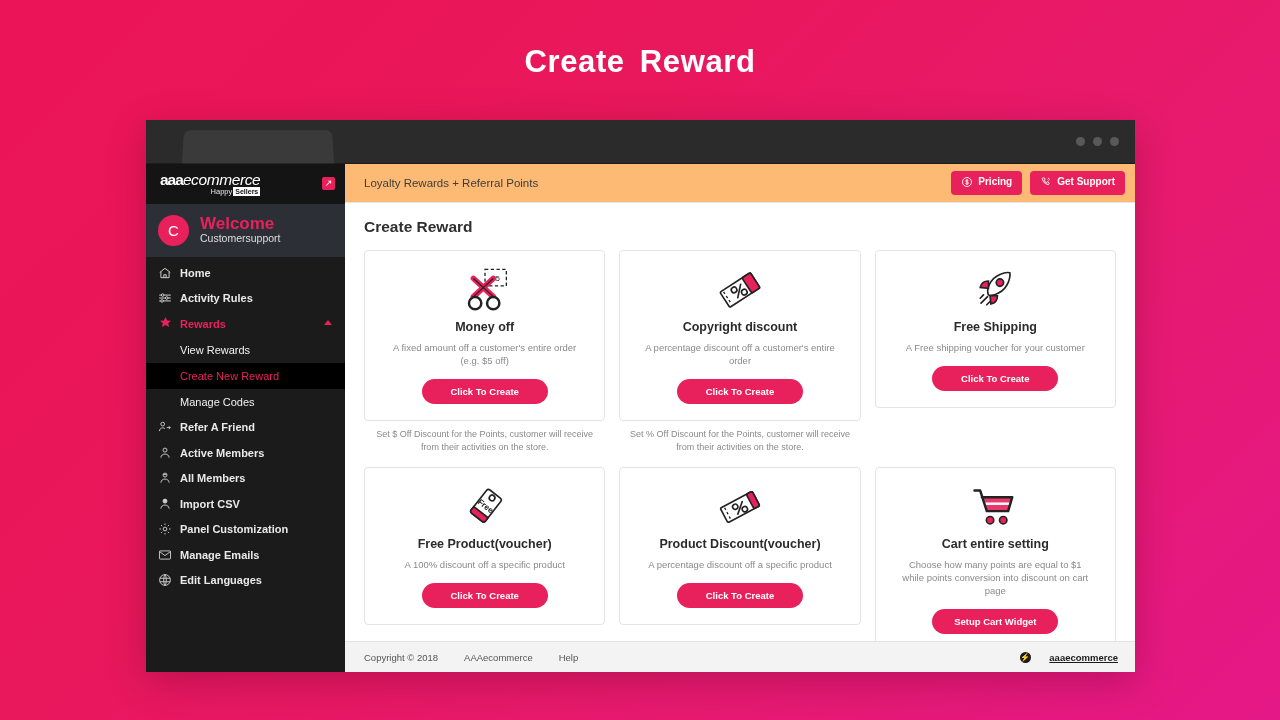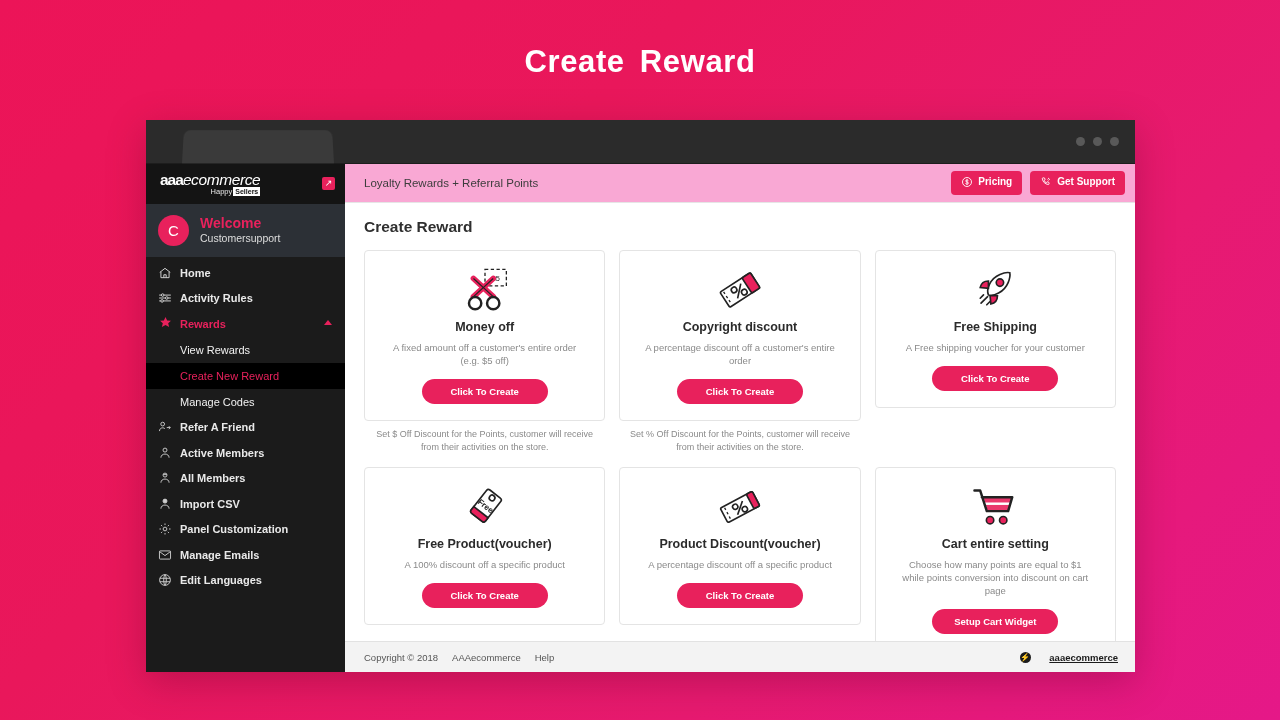--- a/index.html
+++ b/index.html
@@ -105,21 +105,21 @@
     background: #2c3036;
     display: flex; align-items: center; gap: 11px;
     padding: 0 12px;
   }
   .avatar {
     width: 31px; height: 31px; border-radius: 50%;
     background: #e8215c; color: #fff;
     display: flex; align-items: center; justify-content: center;
     font-size: 15px; font-weight: 500;
   }
-  .welcome { color: #e8215c; font-size: 14px; font-weight: bold; line-height: 15px; }
+  .welcome { color: #e8215c; font-size: 17px; font-weight: bold; line-height: 15px; }
   .username { color: #dedede; font-size: 10.5px; line-height: 14px; }
 
   .nav { padding-top: 3px; flex: 1; }
   .nav-item {
     display: flex; align-items: center;
     height: 25.5px; padding: 0 12px;
     color: #e9e9e9; font-size: 11px; font-weight: bold;
     cursor: pointer; position: relative;
   }
   .nav-item .ic {
@@ -144,21 +144,21 @@
   }
   .sub-item.current { background: #000; color: #e8215c; }
 
   
   .main { flex: 1; display: flex; flex-direction: column; background: #fff; min-width: 0; }
   .topbar {
     height: 39px;
     display: flex; align-items: center;
     padding: 0 10px 0 19px;
     border-bottom: 1px solid #e6e6e6;
-    background: #f9a8d4;
+    background: #fdba74;
   }
   .topbar-title { font-size: 11.5px; color: #3d3d3d; flex: 1; }
   .pill {
     display: inline-flex; align-items: flex-start; gap: 5px;
     background: #e8215c; color: #fff;
     font-size: 10px; font-weight: bold;
     border-radius: 4px; padding: 5px 10px;
     border: none; cursor: pointer;
     font-family: "Liberation Sans", sans-serif;
   }
@@ -199,21 +199,21 @@
     text-align: center; padding: 7px 4px 0 4px;
   }
 
   
   .footer {
     height: 31px;
     background: #f3f3f3;
     border-top: 1px solid #e2e2e2;
     display: flex; align-items: center;
     padding: 0 17px 0 19px;
-    gap: 14px;
+    gap: 26px;
   }
   .footer-link { font-size: 9.5px; color: #555; cursor: pointer; }
   .footer-copy { font-size: 9.5px; color: #555; }
   .footer-spacer { flex: 1; }
   .footer-brand {
     display: flex; align-items: center; gap: 4px;
     font-size: 9.5px; color: #1b1b1b;
   }
   .footer-brand .fb-dot {
     width: 11px; height: 11px; border-radius: 50%;

